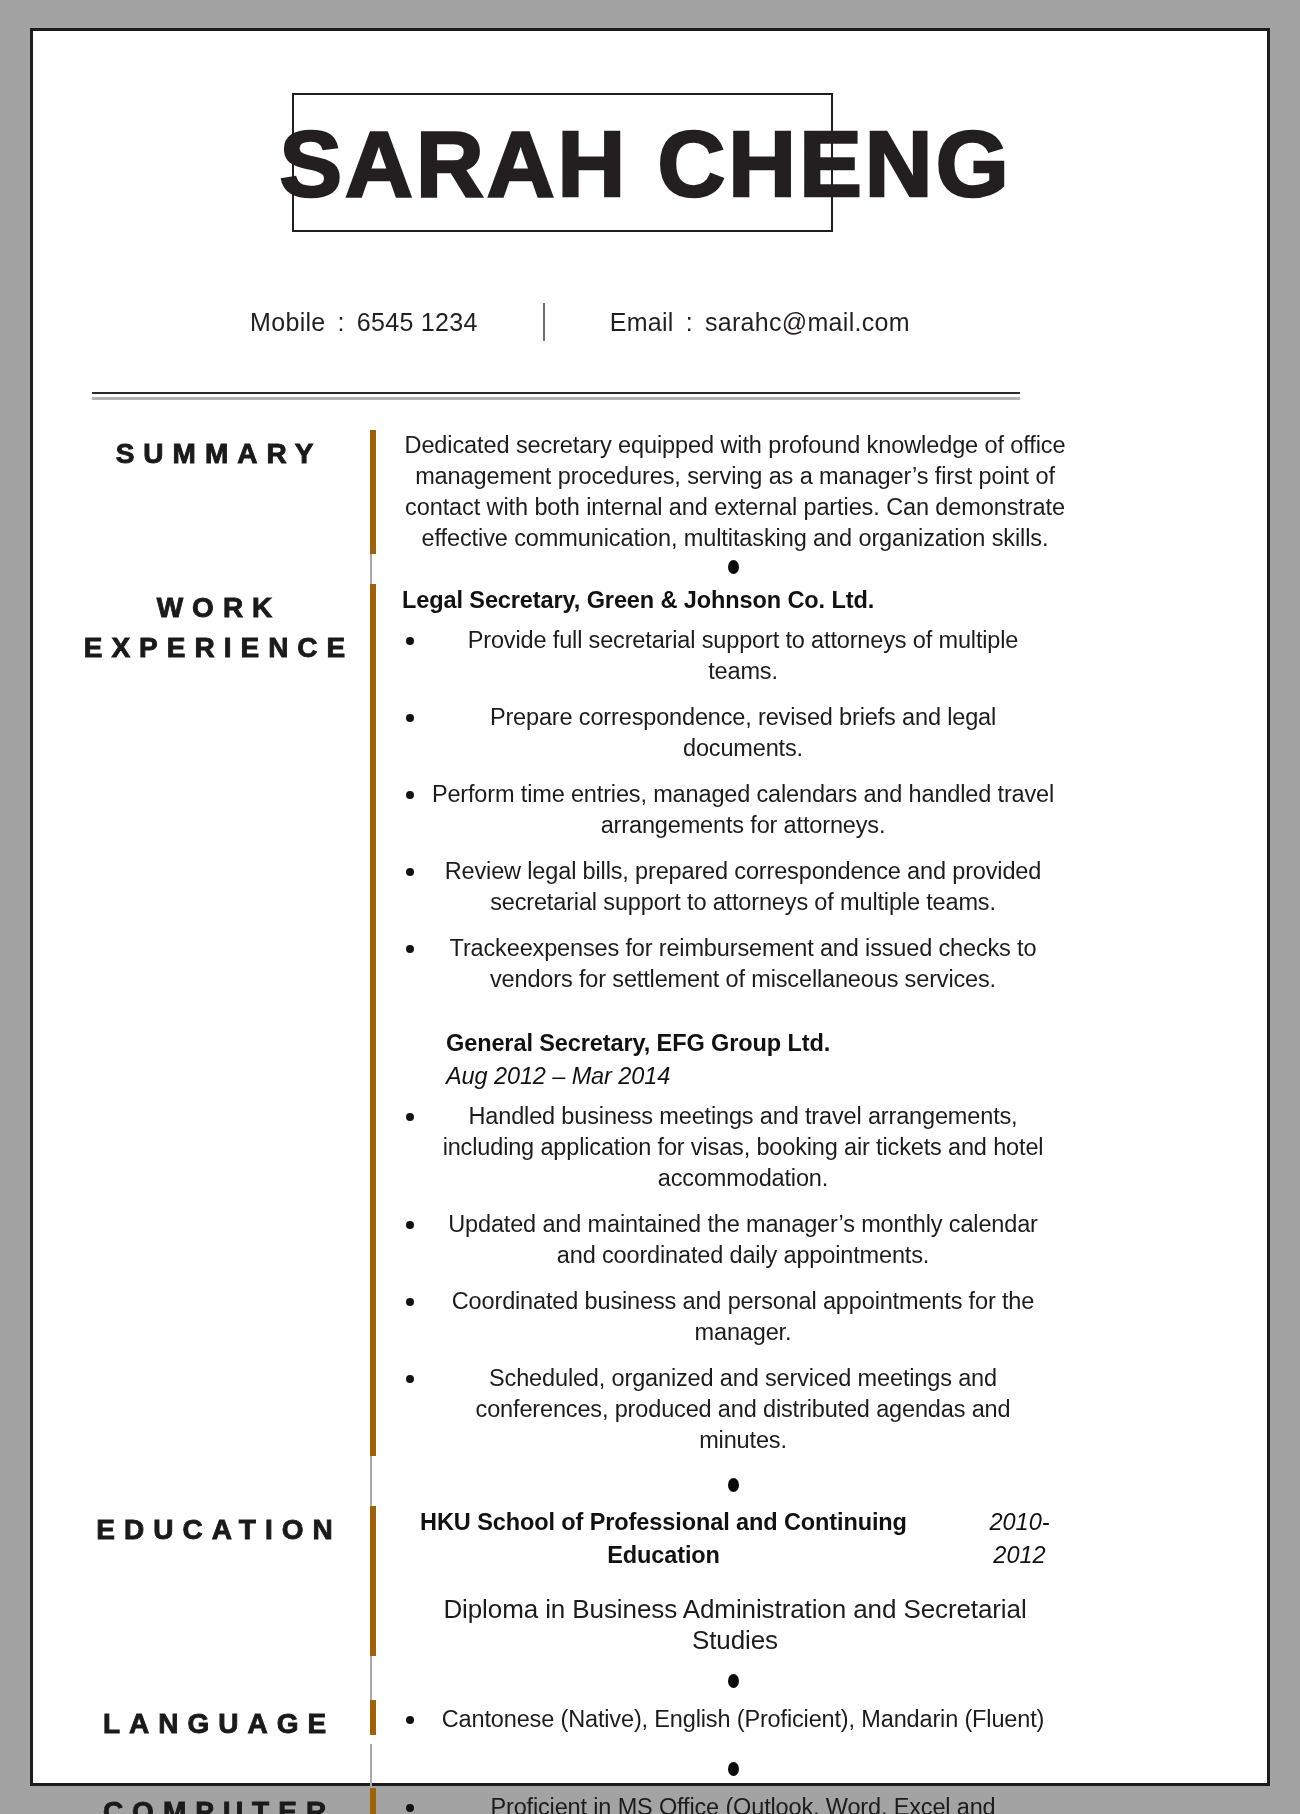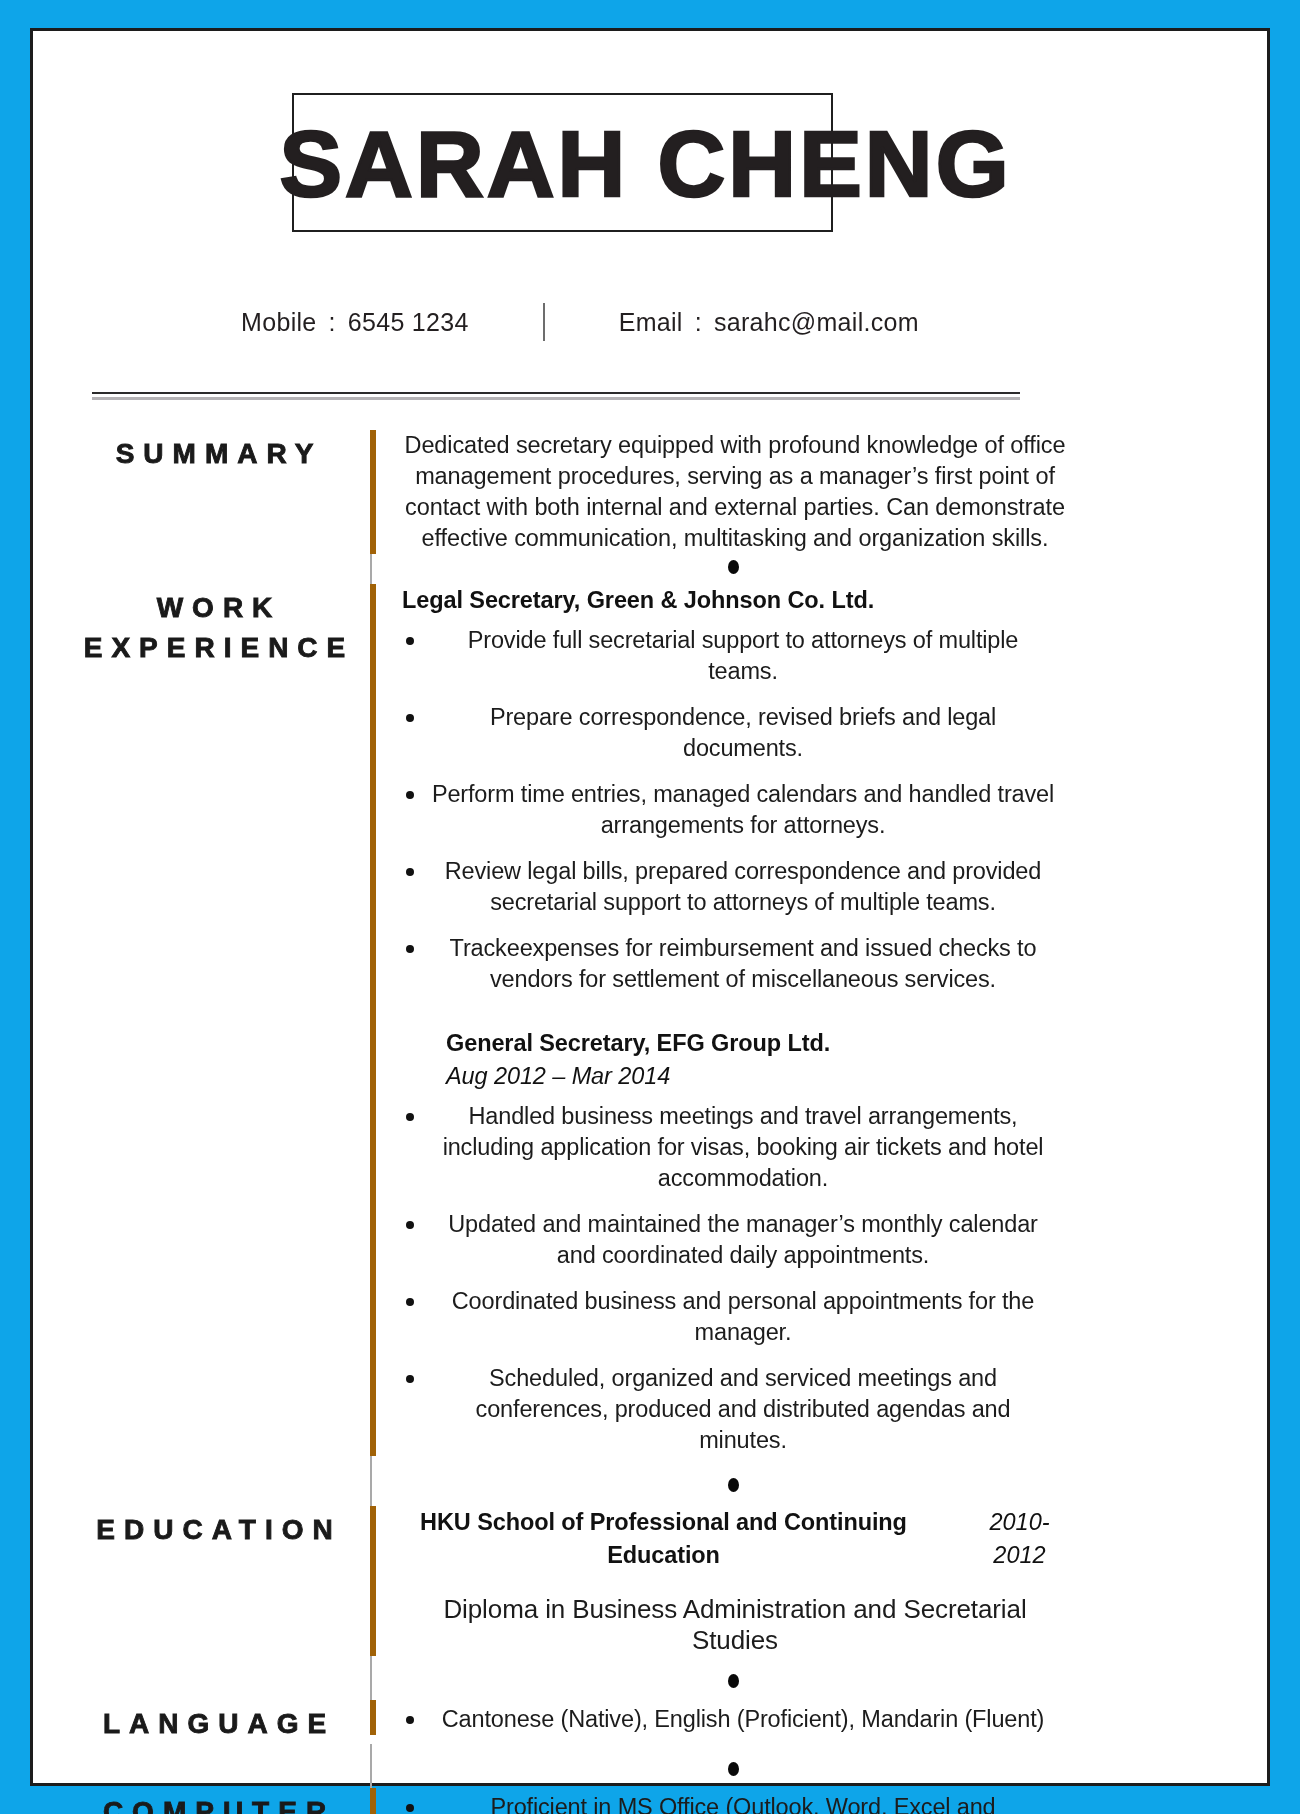--- a/index.html
+++ b/index.html
@@ -8,21 +8,21 @@
     width: 1300px;
     height: 1814px;
     background: #ffffff;
     font-family: "Liberation Sans", sans-serif;
   }
 
   #page {
     position: relative;
     width: 1300px;
     height: 1814px;
-    background: #0ea5e9;
+    background: #a3a3a3;
     overflow: hidden;
   }
 
   
   .page-frame {
     position: absolute;
     left: 30px;
     top: 28px;
     width: 1240px;
     height: 1758px;
@@ -58,21 +58,21 @@
   }
 
   .contact-row {
     position: absolute;
     left: 130px;
     top: 303px;
     width: 900px;
     display: flex;
     align-items: center;
     justify-content: center;
-    gap: 12px;
+    gap: 3px;
     font-size: 25px;
     color: #231f20;
     letter-spacing: 0.3px;
   }
   .contact-item { white-space: nowrap; }
   .contact-label { margin-right: 12px; }
   .contact-colon { margin-right: 12px; }
   .contact-sep {
     display: inline-block;
     width: 2px;

